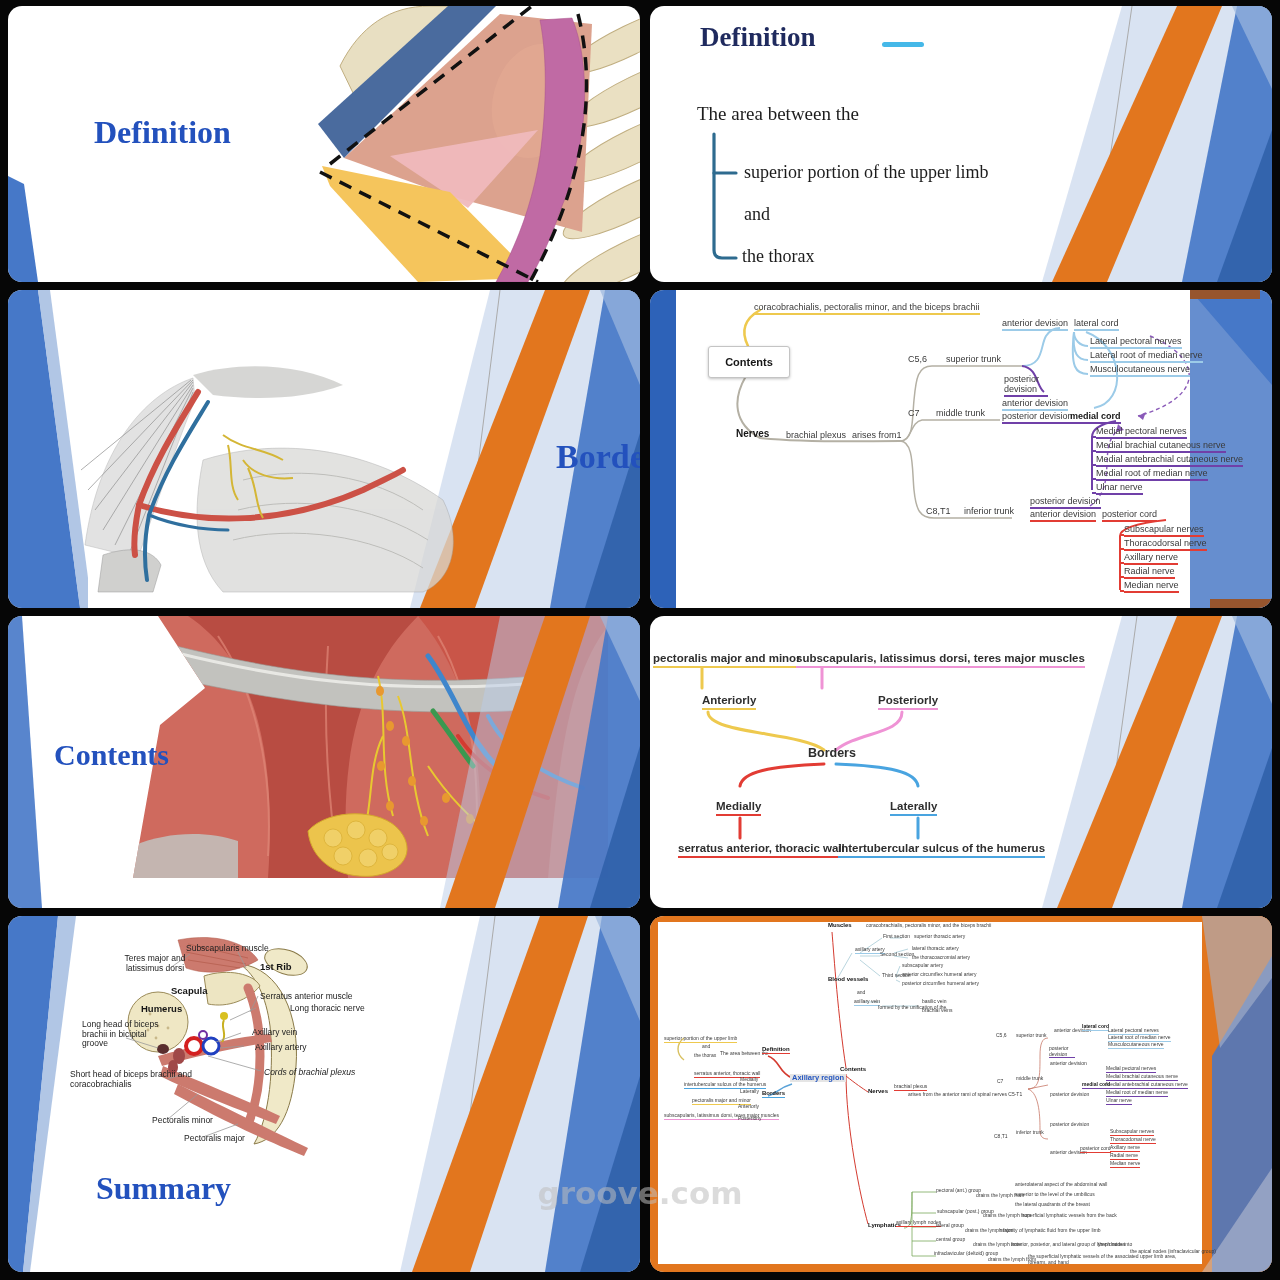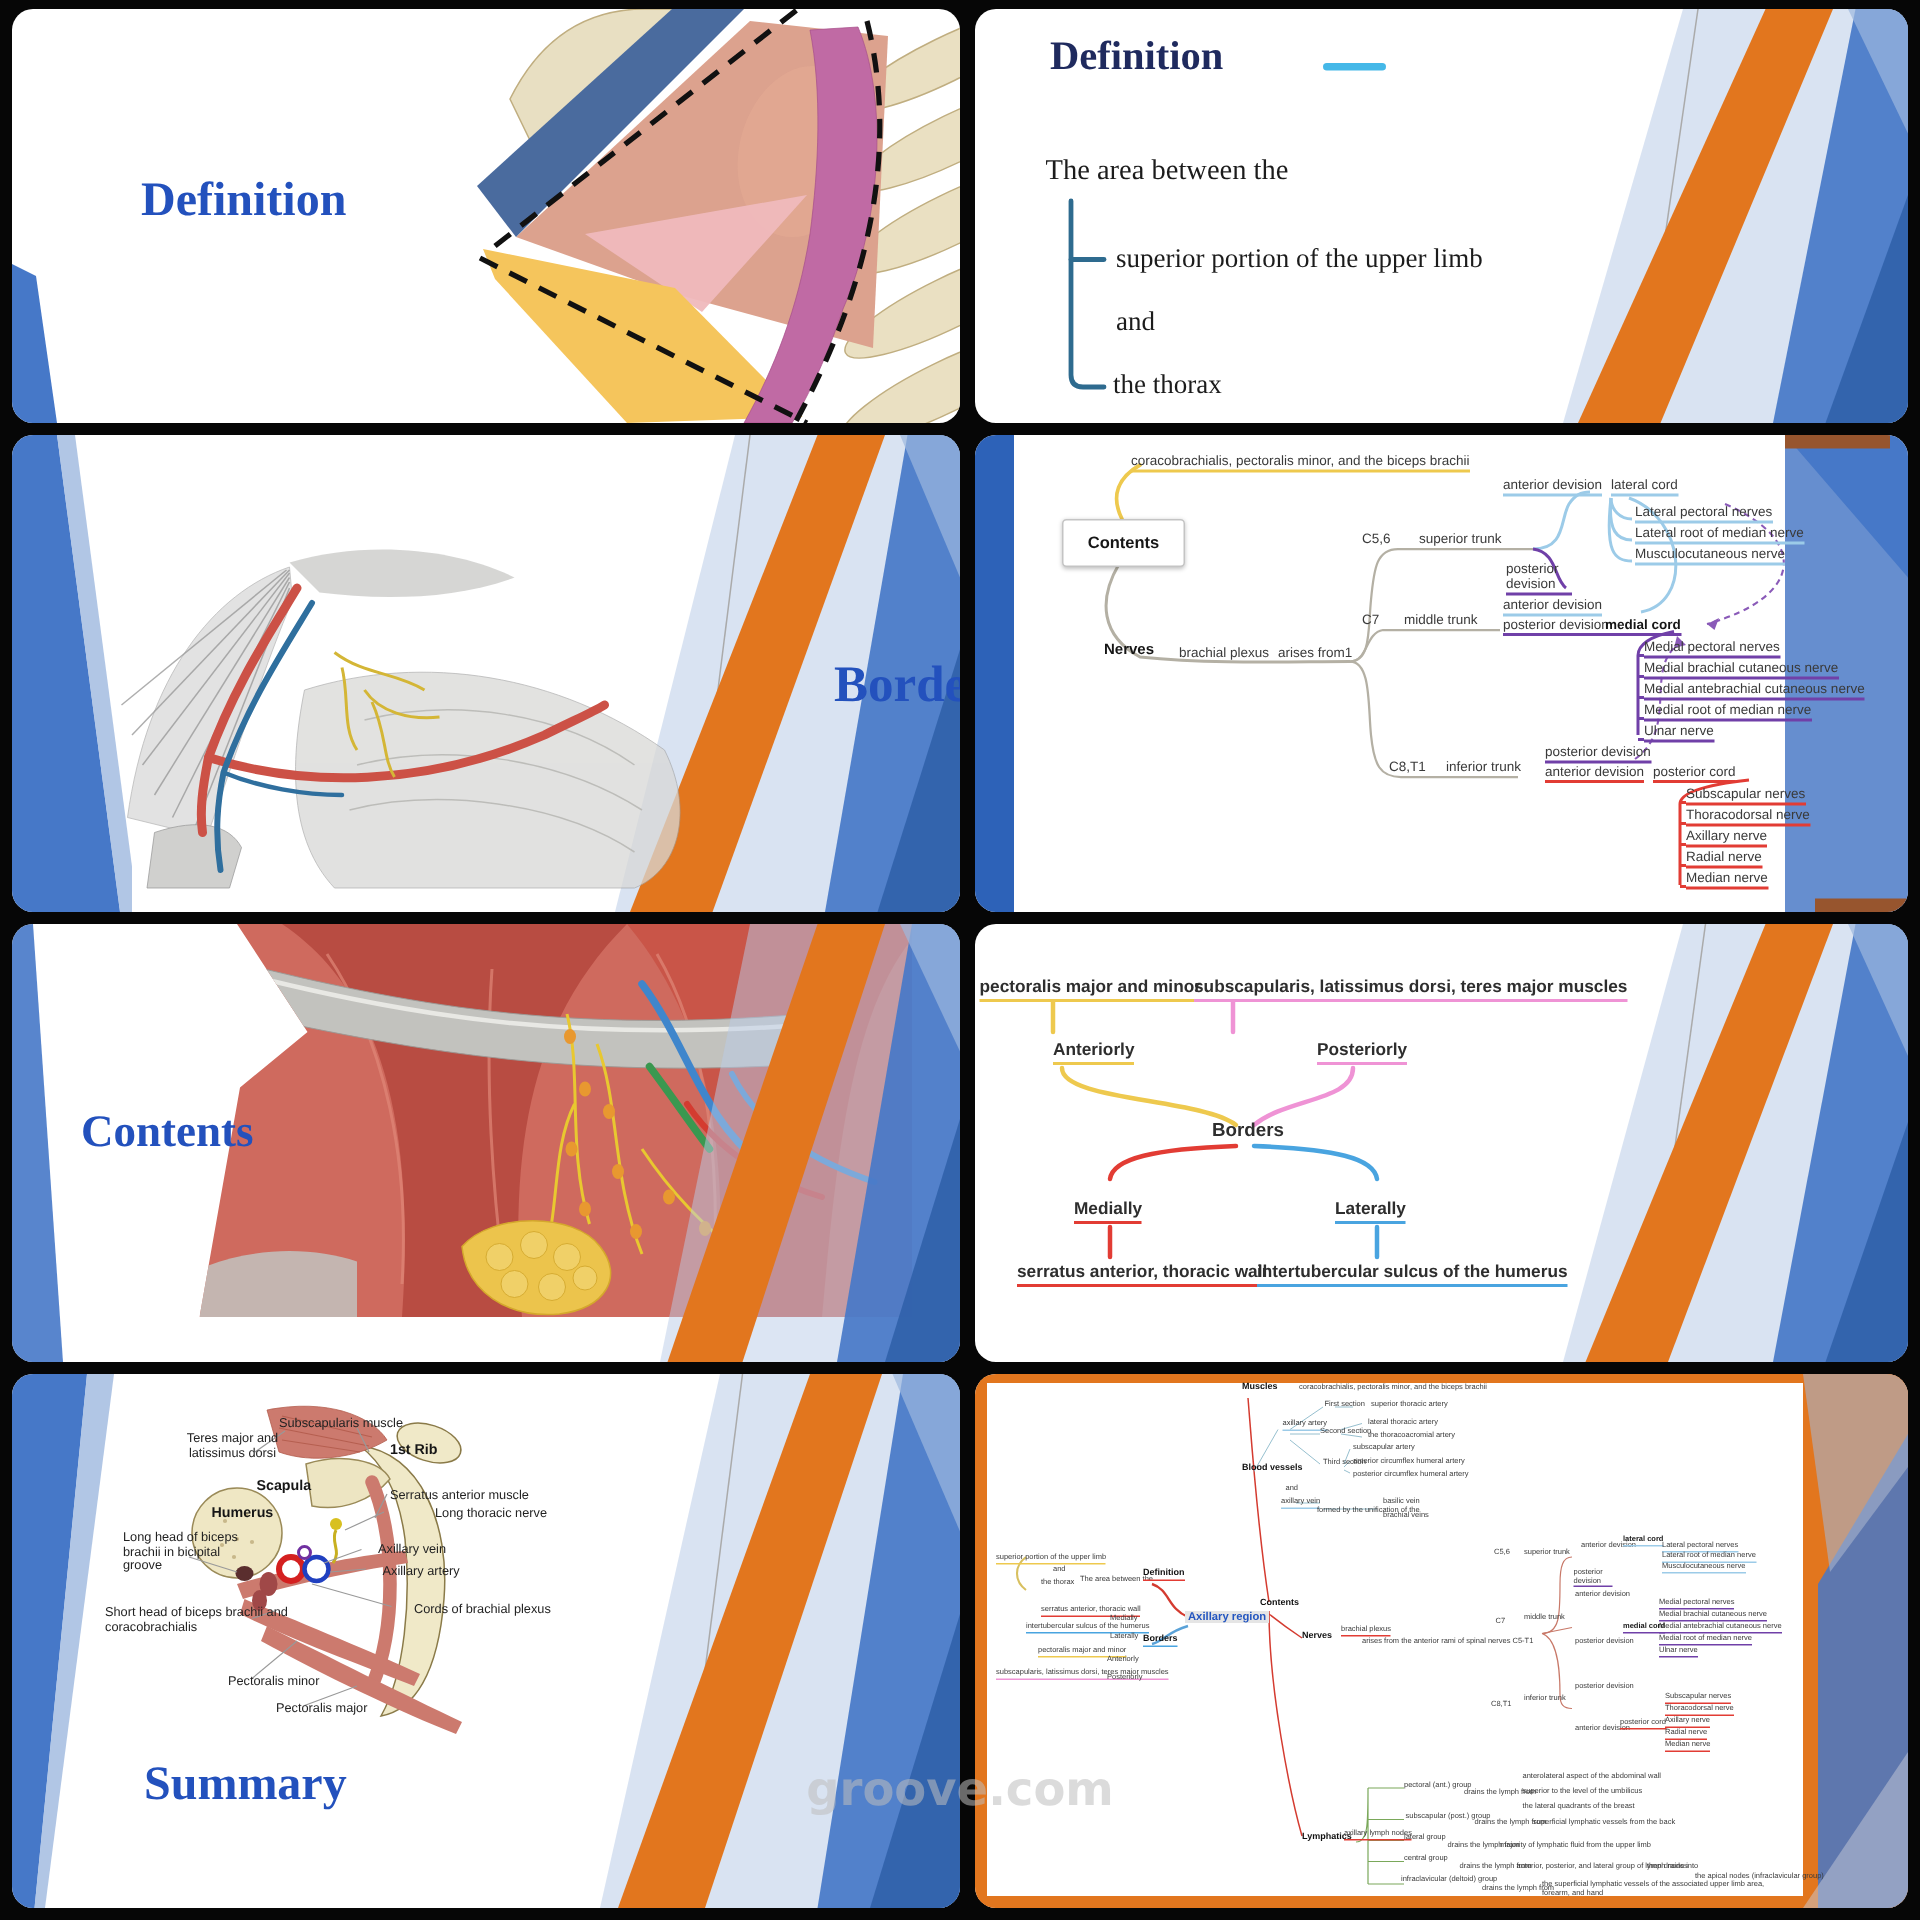--- a/index.html
+++ b/index.html
@@ -357,21 +357,21 @@
     <span class="L wrap" style="left:104px;top:38px;width:86px;font-size:8.5px;color:#222;text-align:center;">Teres major and latissimus dorsi</span>
     <span class="L b" style="left:163px;top:70px;font-size:9.5px;">Scapula</span>
     <span class="L b" style="left:252px;top:46px;font-size:9.5px;">1st Rib</span>
     <span class="L b" style="left:122px;top:88px;font-size:9.5px;margin-left:11px;">Humerus</span>
     <span class="L" style="left:252px;top:76px;font-size:8.5px;color:#222;">Serratus anterior muscle</span>
     <span class="L" style="left:249px;top:88px;font-size:8.5px;color:#222;padding-left:33px;">Long thoracic nerve</span>
     <span class="L wrap" style="left:74px;top:104px;width:82px;font-size:8.5px;color:#222;">Long head of biceps brachii in bicipital groove</span>
     <span class="L" style="left:244px;top:112px;font-size:8.5px;color:#222;">Axillary vein</span>
     <span class="L" style="left:247px;top:127px;font-size:8.5px;color:#222;">Axillary artery</span>
     <span class="L wrap" style="left:62px;top:154px;width:150px;font-size:8.5px;color:#222;">Short head of biceps brachii and coracobrachialis</span>
-    <span class="L" style="left:268px;top:152px;font-size:8.5px;color:#222;">Cords of brachial plexus</span>
+    <span class="L" style="left:256px;top:152px;font-size:8.5px;color:#222;font-style:italic;">Cords of brachial plexus</span>
     <span class="L" style="left:144px;top:200px;font-size:8.5px;color:#222;">Pectoralis minor</span>
     <span class="L" style="left:176px;top:218px;font-size:8.5px;color:#222;">Pectoralis major</span>
     <div class="ttl" style="left:88px;top:254px;font-size:32px;">Summary</div>
   </section>
 
   <section class="card" style="left:650px;top:916px;width:622px;height:356px;">
     <div style="position:absolute;left:0;top:0;bottom:0;width:8px;background:#e2761e;"></div>
     <div style="position:absolute;left:0;top:0;right:0;height:6px;background:#e2761e;"></div>
     <div style="position:absolute;left:0;bottom:0;right:0;height:8px;background:#e2761e;"></div>
     <svg class="svgabs" style="right:0;left:auto;" width="70" height="356" viewBox="0 0 70 356">

